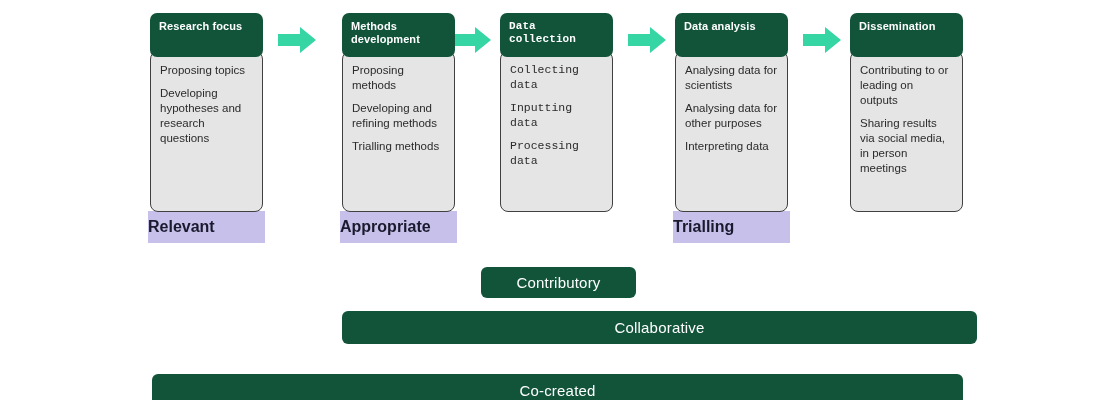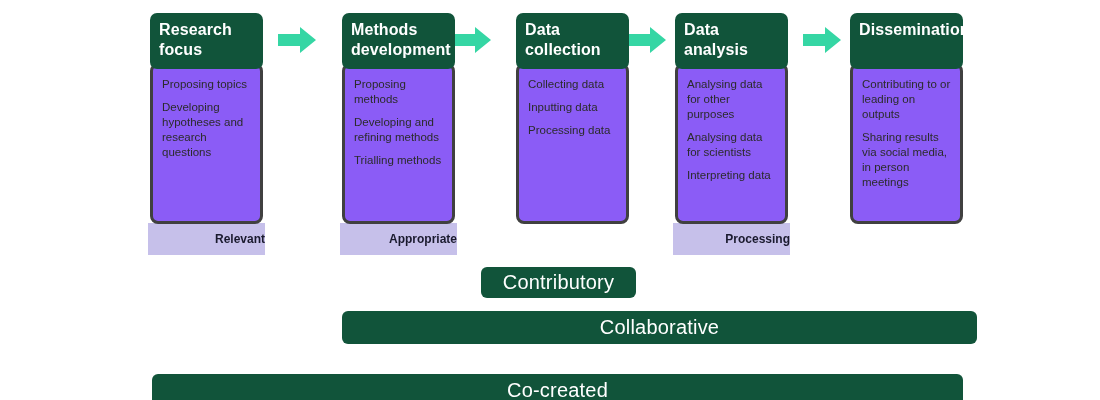--- a/index.html
+++ b/index.html
@@ -23,39 +23,39 @@
 
   
   .stage {
     position: absolute;
     width: 113px;
   }
   .stage-header {
     position: relative;
     box-sizing: border-box;
     width: 113px;
-    height: 56px;
+    height: 44px;
     background: #11543A;
     border-radius: 7px;
     padding: 7px 9px 0 9px;
     color: #ffffff;
-    font-size: 16px;
+    font-size: 11px;
     font-weight: bold;
     line-height: 1.22;
     letter-spacing: .1px;
     z-index: 3;
   }
   .stage-body {
     position: relative;
     box-sizing: border-box;
     width: 113px;
     height: 161px;
     margin-top: -6px;
-    background: #8b5cf6;
-    border: 3px solid #404040;
+    background: #e5e5e5;
+    border: 1px solid #404040;
     border-radius: 8px;
     padding: 11px 9px 6px 9px;
     z-index: 2;
   }
   .stage-body .line {
     font-size: 11.5px;
     line-height: 1.30;
     color: #2b2b2b;
     margin-bottom: 8px;
   }
@@ -63,22 +63,22 @@
   .stage-footer {
     position: relative;
     box-sizing: border-box;
     width: 117px;
     height: 32px;
     margin-left: -2px;
     margin-top: -1px;
     background: #C6C0EA;
     display: flex;
     align-items: center;
-    justify-content: flex-end;
-    font-size: 12px;
+    justify-content: flex-start;
+    font-size: 16px;
     font-weight: bold;
     color: #1a1a2e;
     z-index: 1;
   }
 
   
   .arrow {
     position: absolute;
     width: 42px;
     height: 28px;
@@ -88,21 +88,21 @@
   
   .bar {
     position: absolute;
     box-sizing: border-box;
     background: #11543A;
     border-radius: 6px;
     color: #ffffff;
     display: flex;
     align-items: center;
     justify-content: center;
-    font-size: 20px;
+    font-size: 15px;
     letter-spacing: .2px;
   }
 </style>
 </head>
 <body>
 
 <div id="diagram">
 
   <div class="stage" style="left:150px; top:13px;">
     <div class="stage-header">
@@ -136,21 +136,21 @@
       <span>Appropriate</span>
     </div>
   </div>
 
   <div class="arrow" style="left:451px; top:26px;">
     <svg width="42" height="28" viewBox="0 0 42 28" xmlns="http://www.w3.org/2000/svg">
       <polygon points="2,8 24,8 24,1 40,14 24,27 24,20 2,20" fill="#35D6A4"></polygon>
     </svg>
   </div>
 
-  <div class="stage" style="left:516px; top:13px;">
+  <div class="stage" style="left:500px; top:13px;font-family:Liberation Mono, monospace;">
     <div class="stage-header">
       <span>Data collection</span>
     </div>
     <div class="stage-body">
       <div class="line">Collecting data</div>
       <div class="line">Inputting data</div>
       <div class="line">Processing data</div>
     </div>
   </div>
 
@@ -158,26 +158,26 @@
     <svg width="42" height="28" viewBox="0 0 42 28" xmlns="http://www.w3.org/2000/svg">
       <polygon points="2,8 24,8 24,1 40,14 24,27 24,20 2,20" fill="#35D6A4"></polygon>
     </svg>
   </div>
 
   <div class="stage" style="left:675px; top:13px;">
     <div class="stage-header">
       <span>Data analysis</span>
     </div>
     <div class="stage-body">
+      <div class="line">Analysing data for scientists</div>
       <div class="line">Analysing data for other purposes</div>
-      <div class="line">Analysing data for scientists</div>
       <div class="line">Interpreting data</div>
     </div>
     <div class="stage-footer">
-      <span>Processing</span>
+      <span>Trialling</span>
     </div>
   </div>
 
   <div class="arrow" style="left:801px; top:26px;">
     <svg width="42" height="28" viewBox="0 0 42 28" xmlns="http://www.w3.org/2000/svg">
       <polygon points="2,8 24,8 24,1 40,14 24,27 24,20 2,20" fill="#35D6A4"></polygon>
     </svg>
   </div>
 
   <div class="stage" style="left:850px; top:13px;">

